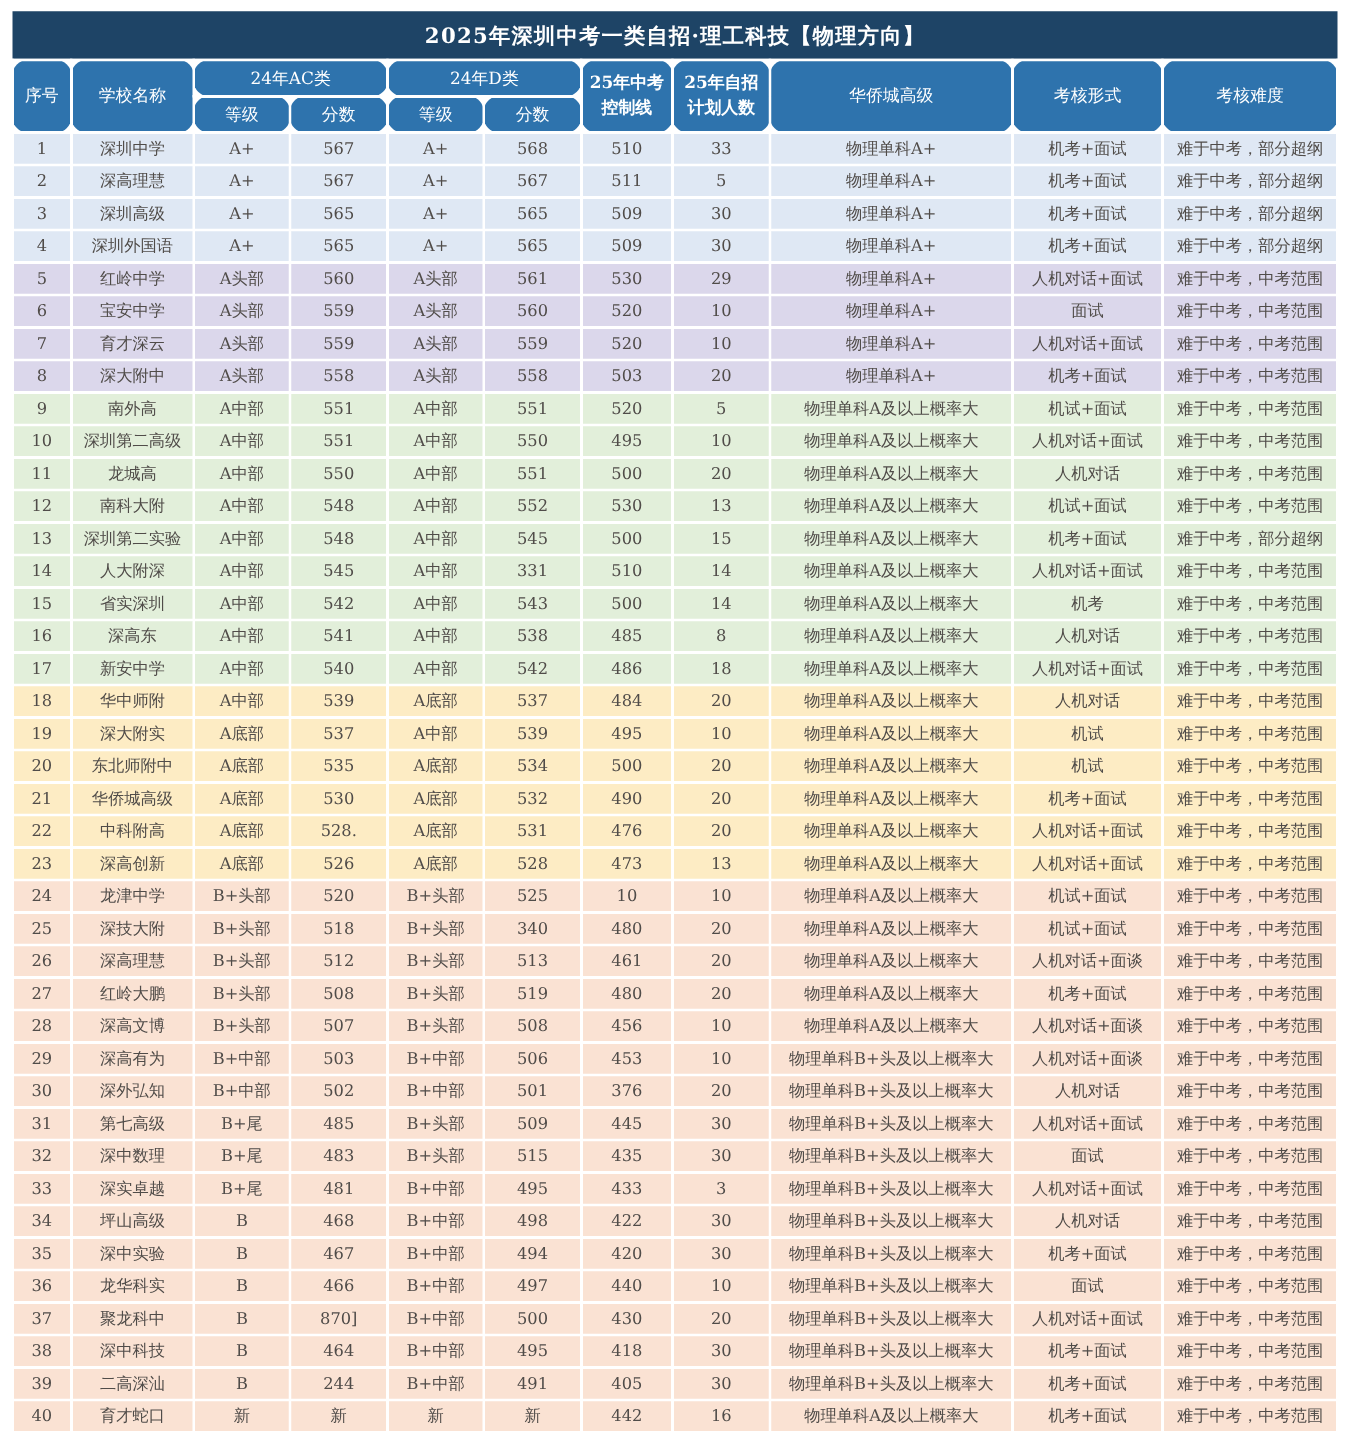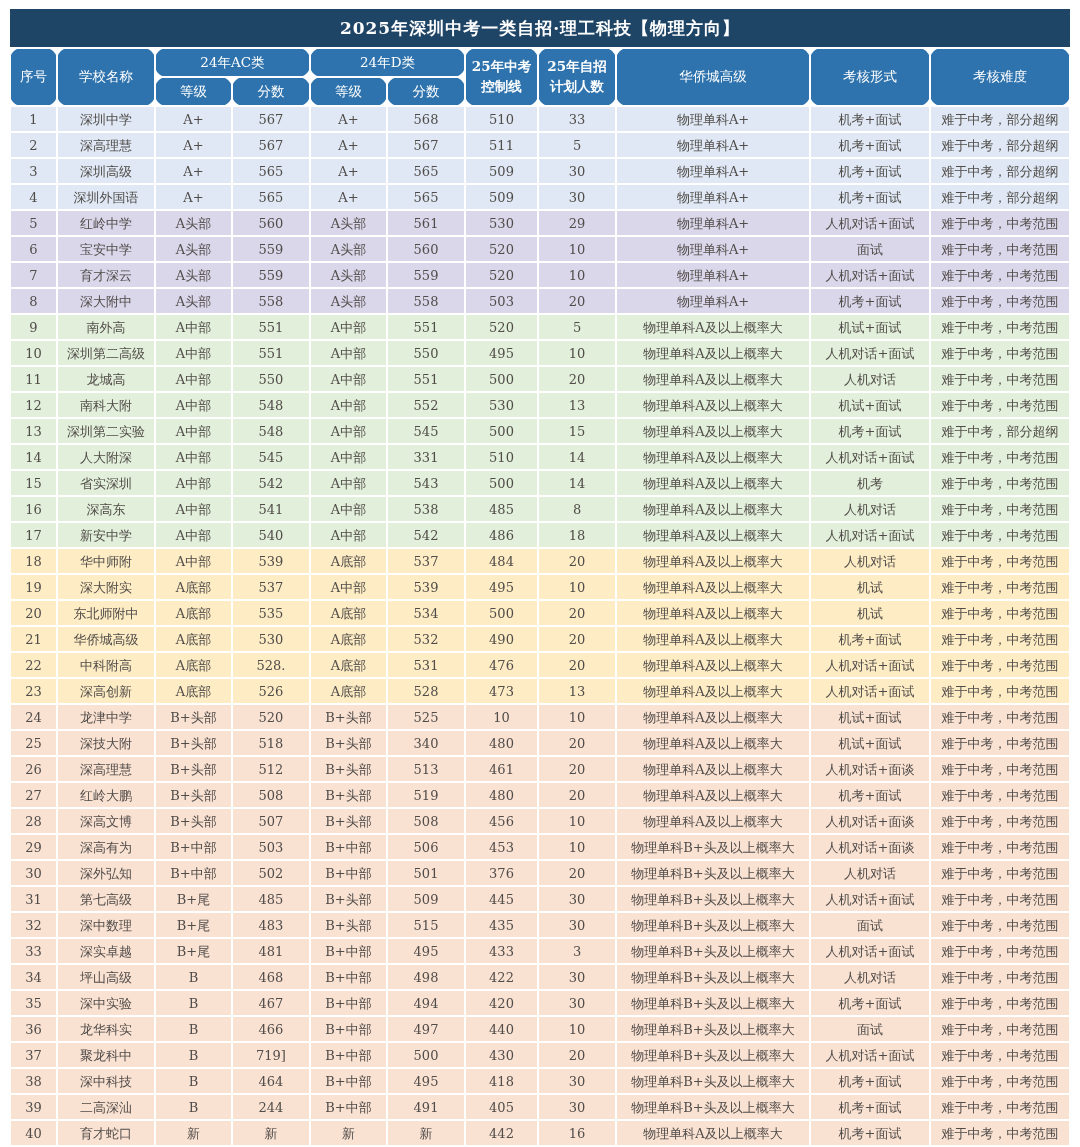--- a/index.html
+++ b/index.html
@@ -553,21 +553,21 @@
     <td>440</td>
     <td>10</td>
     <td>物理单科B+头及以上概率大</td>
     <td>面试</td>
     <td>难于中考，中考范围</td>
   </tr>
         <tr class="band-pink">
     <td>37</td>
     <td>聚龙科中</td>
     <td>B</td>
-    <td>719]</td>
+    <td>870]</td>
     <td>B+中部</td>
     <td>500</td>
     <td>430</td>
     <td>20</td>
     <td>物理单科B+头及以上概率大</td>
     <td>人机对话+面试</td>
     <td>难于中考，中考范围</td>
   </tr>
         <tr class="band-pink">
     <td>38</td>

